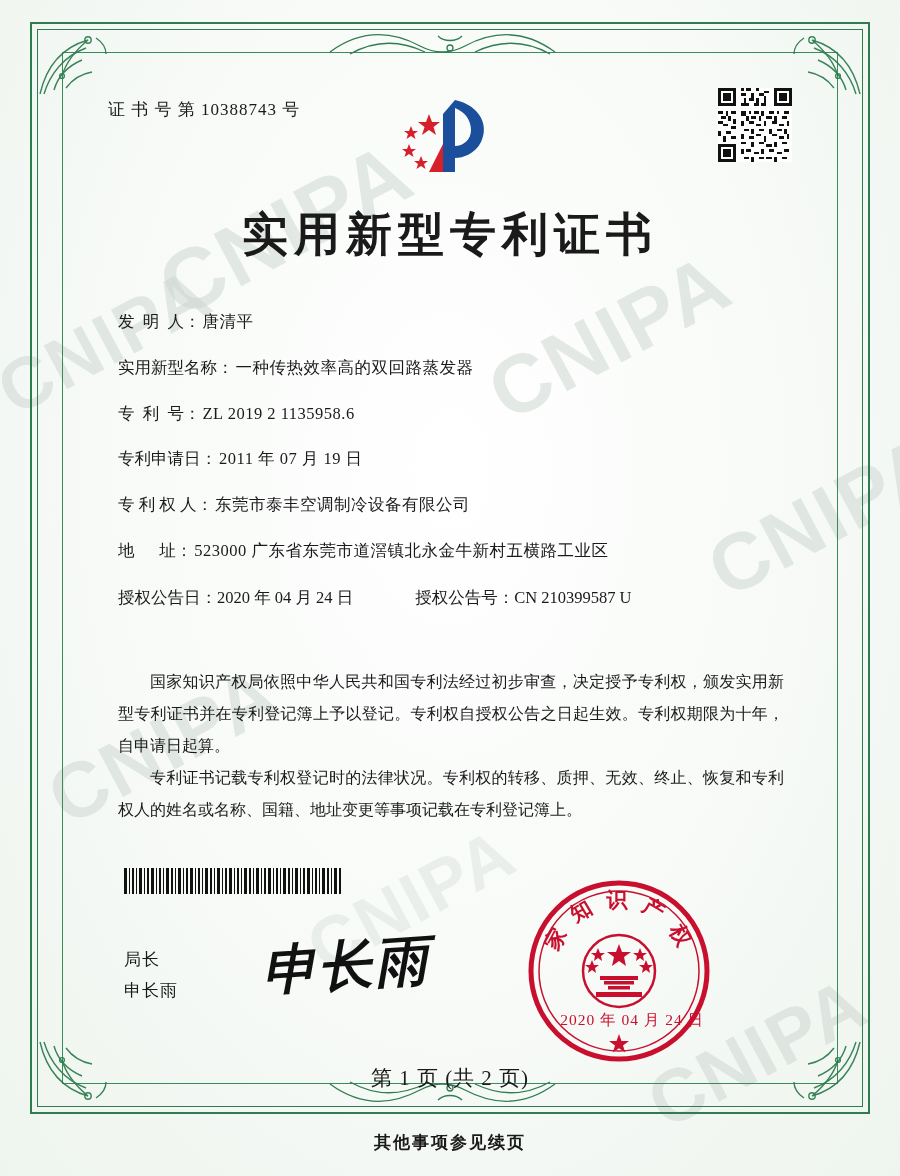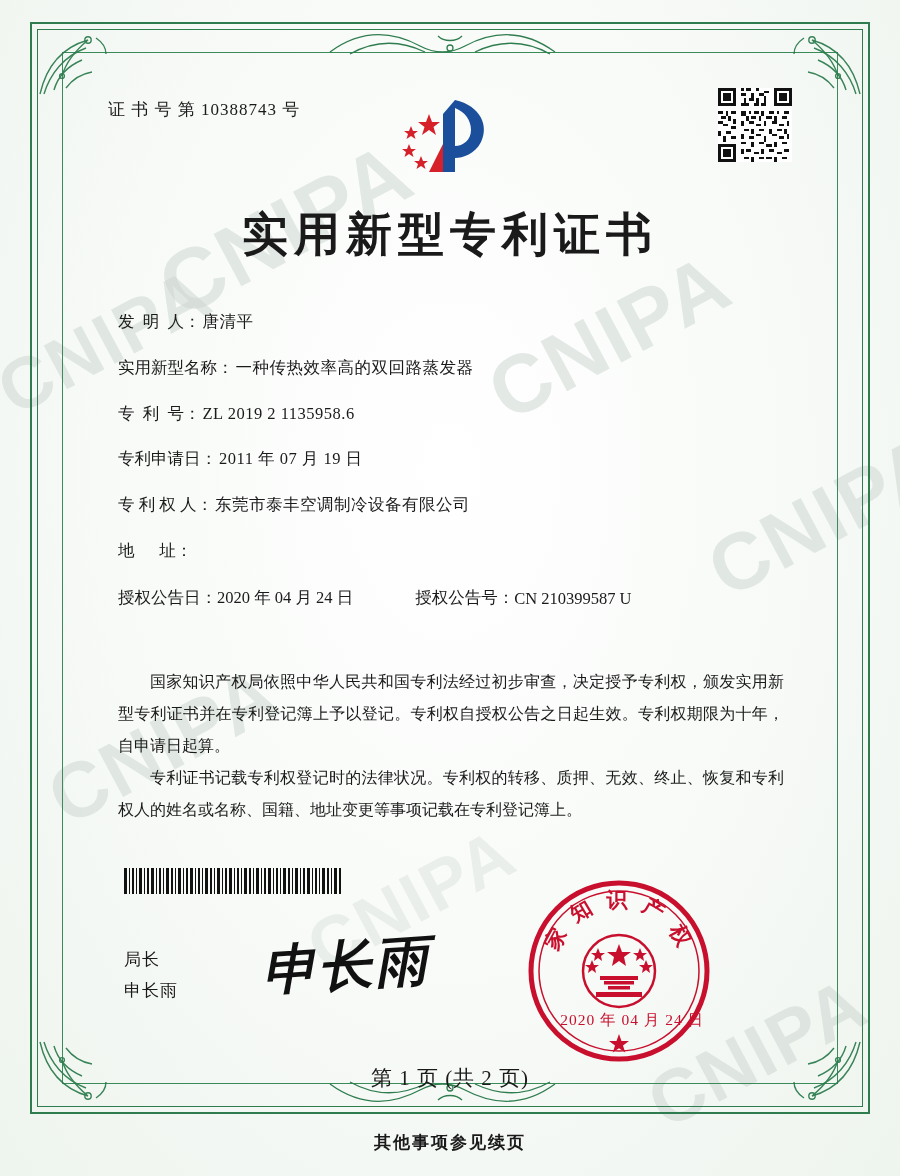--- a/index.html
+++ b/index.html
@@ -165,21 +165,21 @@
   .f-label {
     white-space: pre;
     flex: 0 0 auto;
   }
   .f-value {
     margin-left: 2px;
     letter-spacing: .5px;
   }
   .row-inline {
     display: flex;
-    align-items: flex-end;
+    align-items: center;
     margin-bottom: 8px;
     font-size: 16.5px;
   }
   .row-inline .gap { width: 62px; }
 
   
   .paras {
     position: absolute;
     left: 118px;
     right: 116px;
@@ -472,20 +472,21 @@
     <div class="field-row">
       <span class="f-label">专利申请日：</span>
       <span class="f-value">2011 年 07 月 19 日</span>
     </div>
     <div class="field-row">
       <span class="f-label">专 利 权 人：</span>
       <span class="f-value">东莞市泰丰空调制冷设备有限公司</span>
     </div>
     <div class="field-row">
       <span class="f-label">地      址：</span>
+      <span class="f-value">523000 广东省东莞市道滘镇北永金牛新村五横路工业区</span>
     </div>
     <div class="row-inline">
       <span>授权公告日：</span>
       <span>2020 年 04 月 24 日</span>
       <span class="gap"></span>
       <span>授权公告号：</span>
       <span>CN 210399587 U</span>
     </div>
   </div>
 

